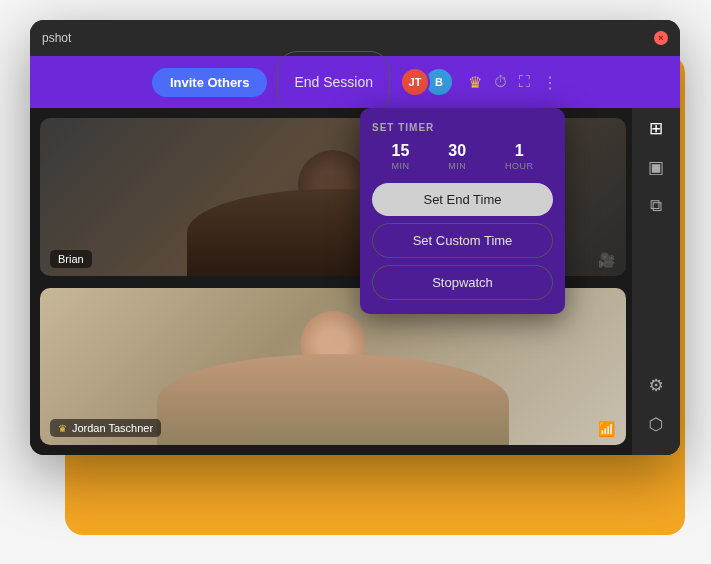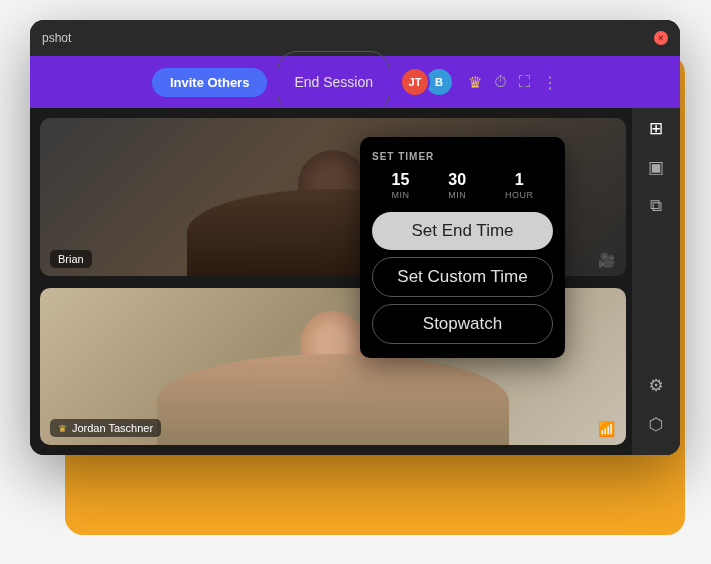--- a/index.html
+++ b/index.html
@@ -268,26 +268,25 @@
       cursor: pointer;
     }
     .sidebar-icon.active { color: #fff; }
 
     
     .timer-panel {
       position: absolute;
       top: 0px;
       left: 330px;
       width: 205px;
-      background: #000000;
+      background: #4c1d95;
       border-radius: 10px;
       padding: 14px 12px;
       z-index: 20;
       box-shadow: 0 8px 30px rgba(0,0,0,0.5);
-      margin-top: 29px;
     }
 
     .timer-label {
       color: #aaa;
       font-size: 10px;
       font-weight: 700;
       letter-spacing: 1px;
       margin-bottom: 10px;
     }
 
@@ -315,21 +314,21 @@
       letter-spacing: 0.5px;
       margin-top: 2px;
     }
 
     .timer-btn {
       width: 100%;
       padding: 9px 0;
       border-radius: 20px;
       border: none;
       cursor: pointer;
-      font-size: 17px;
+      font-size: 13px;
       font-weight: 500;
       margin-bottom: 7px;
       display: flex;
       align-items: center;
       justify-content: center;
       text-align: center;
     }
     .timer-btn:last-child { margin-bottom: 0; }
 
     .btn-set-end {

